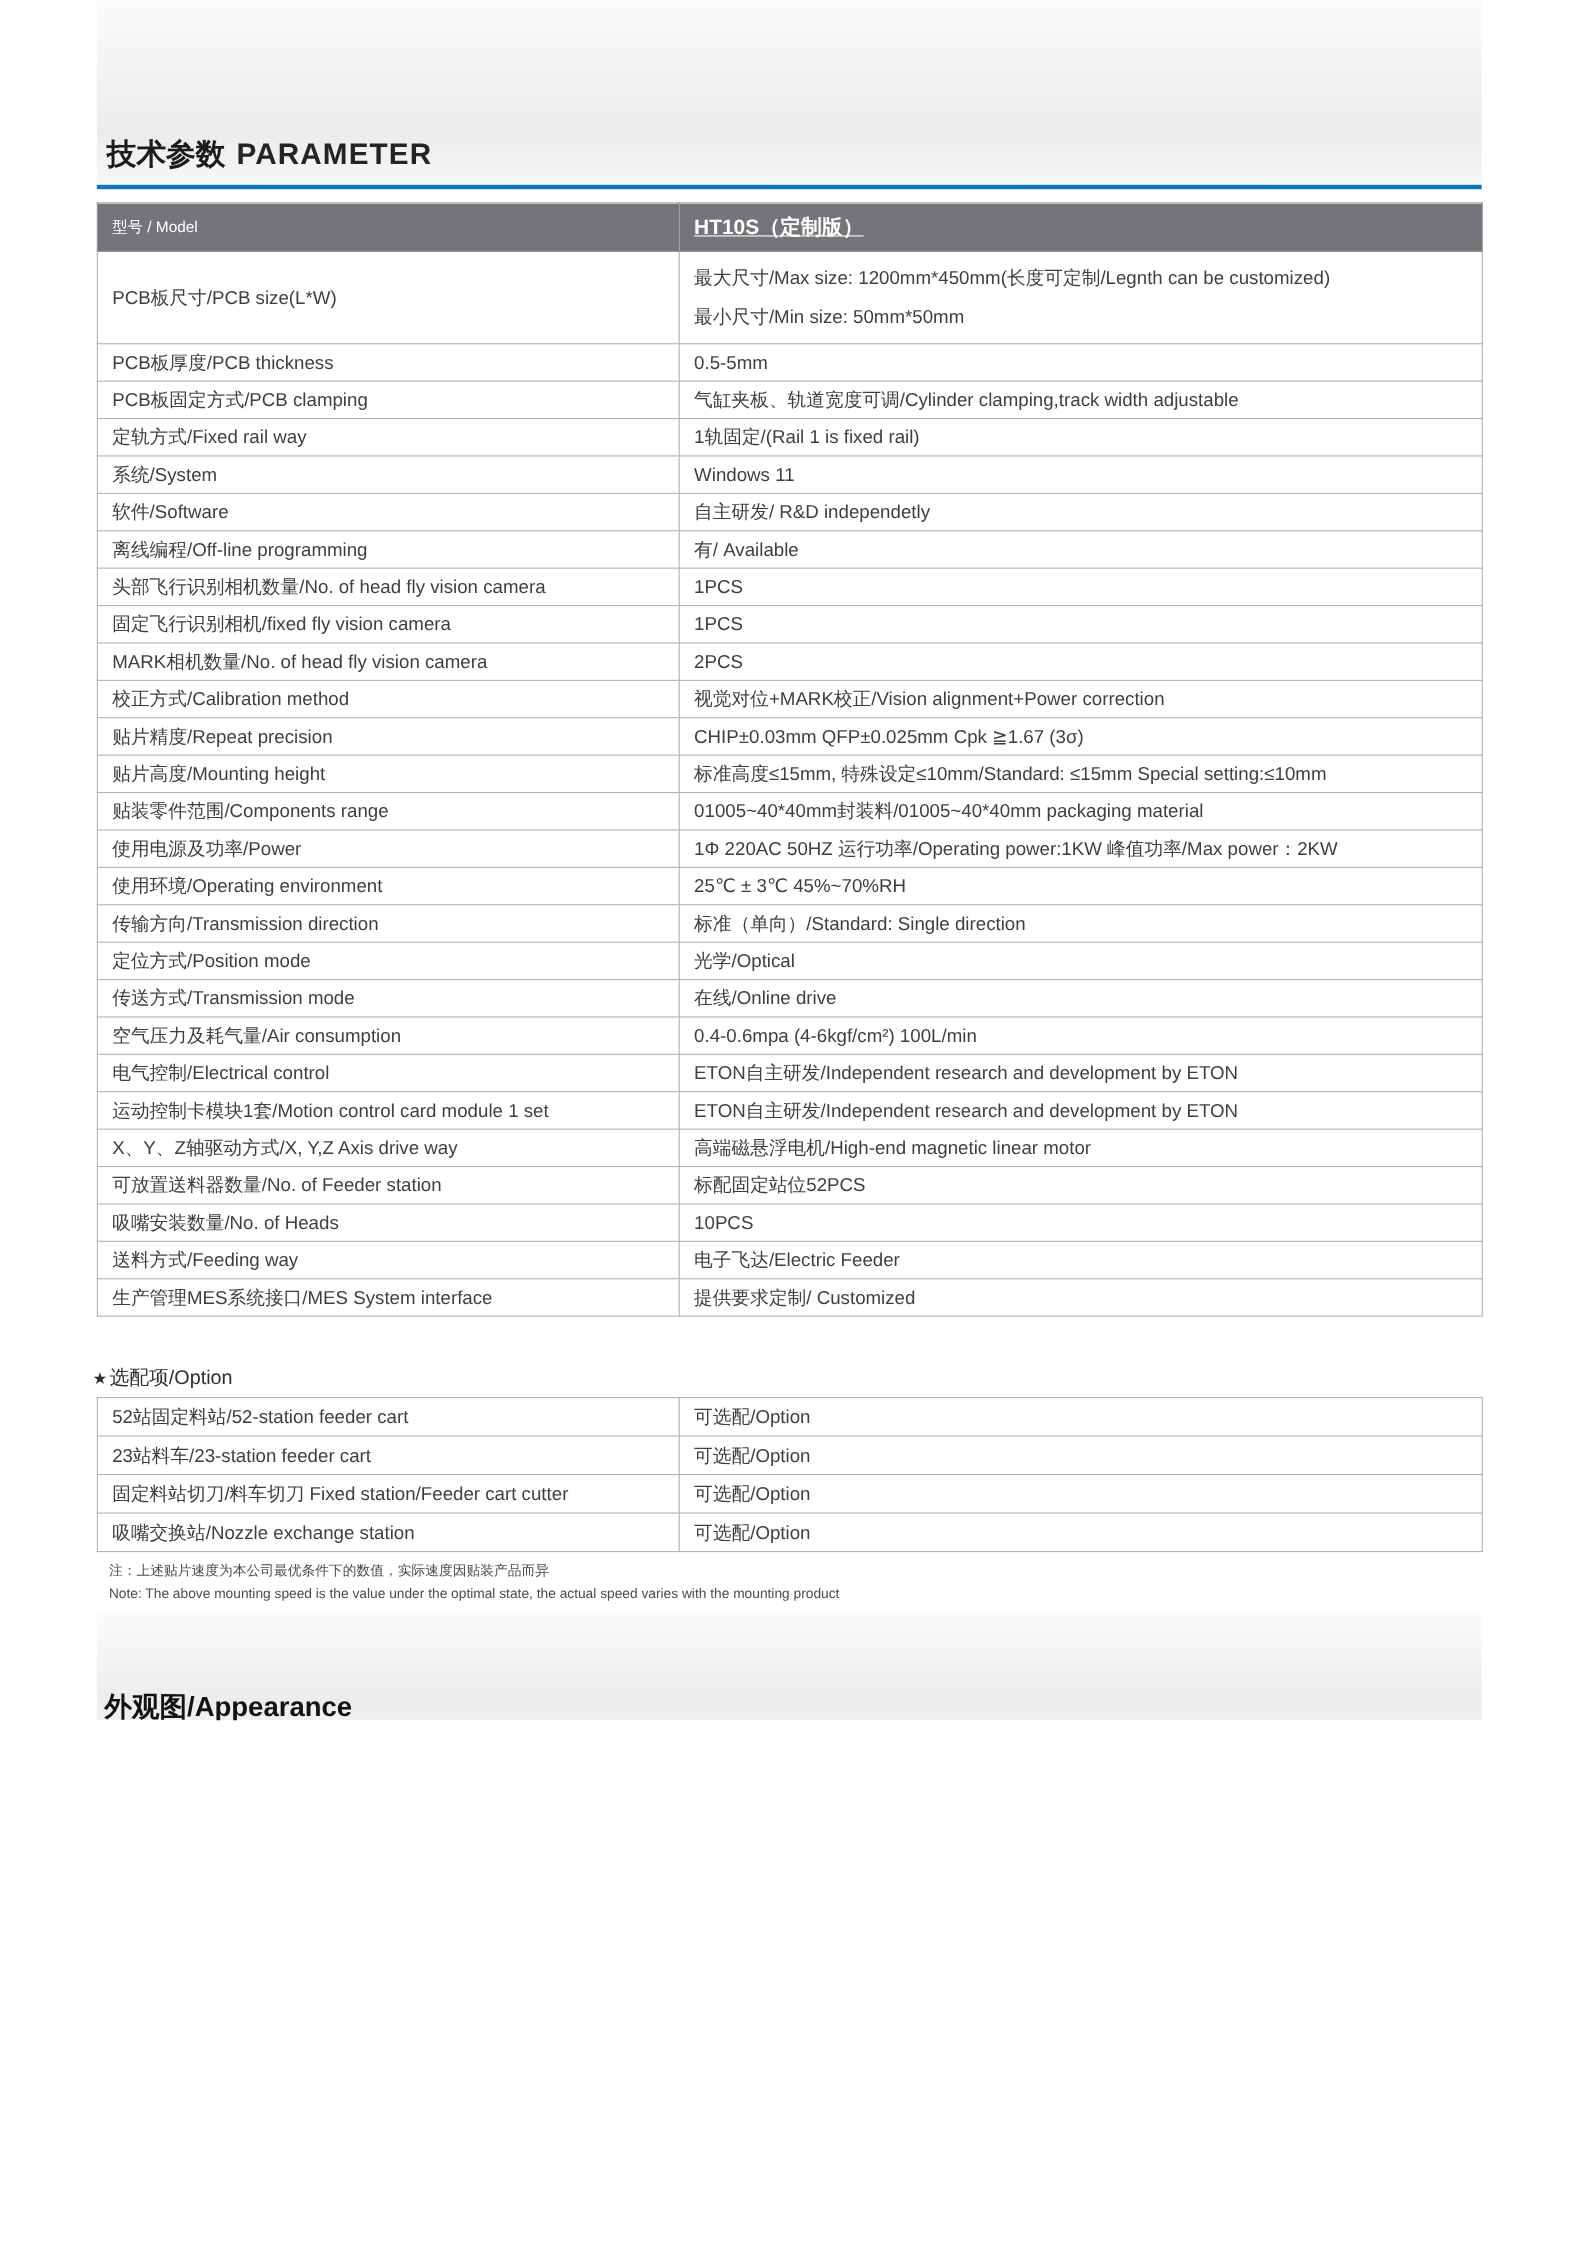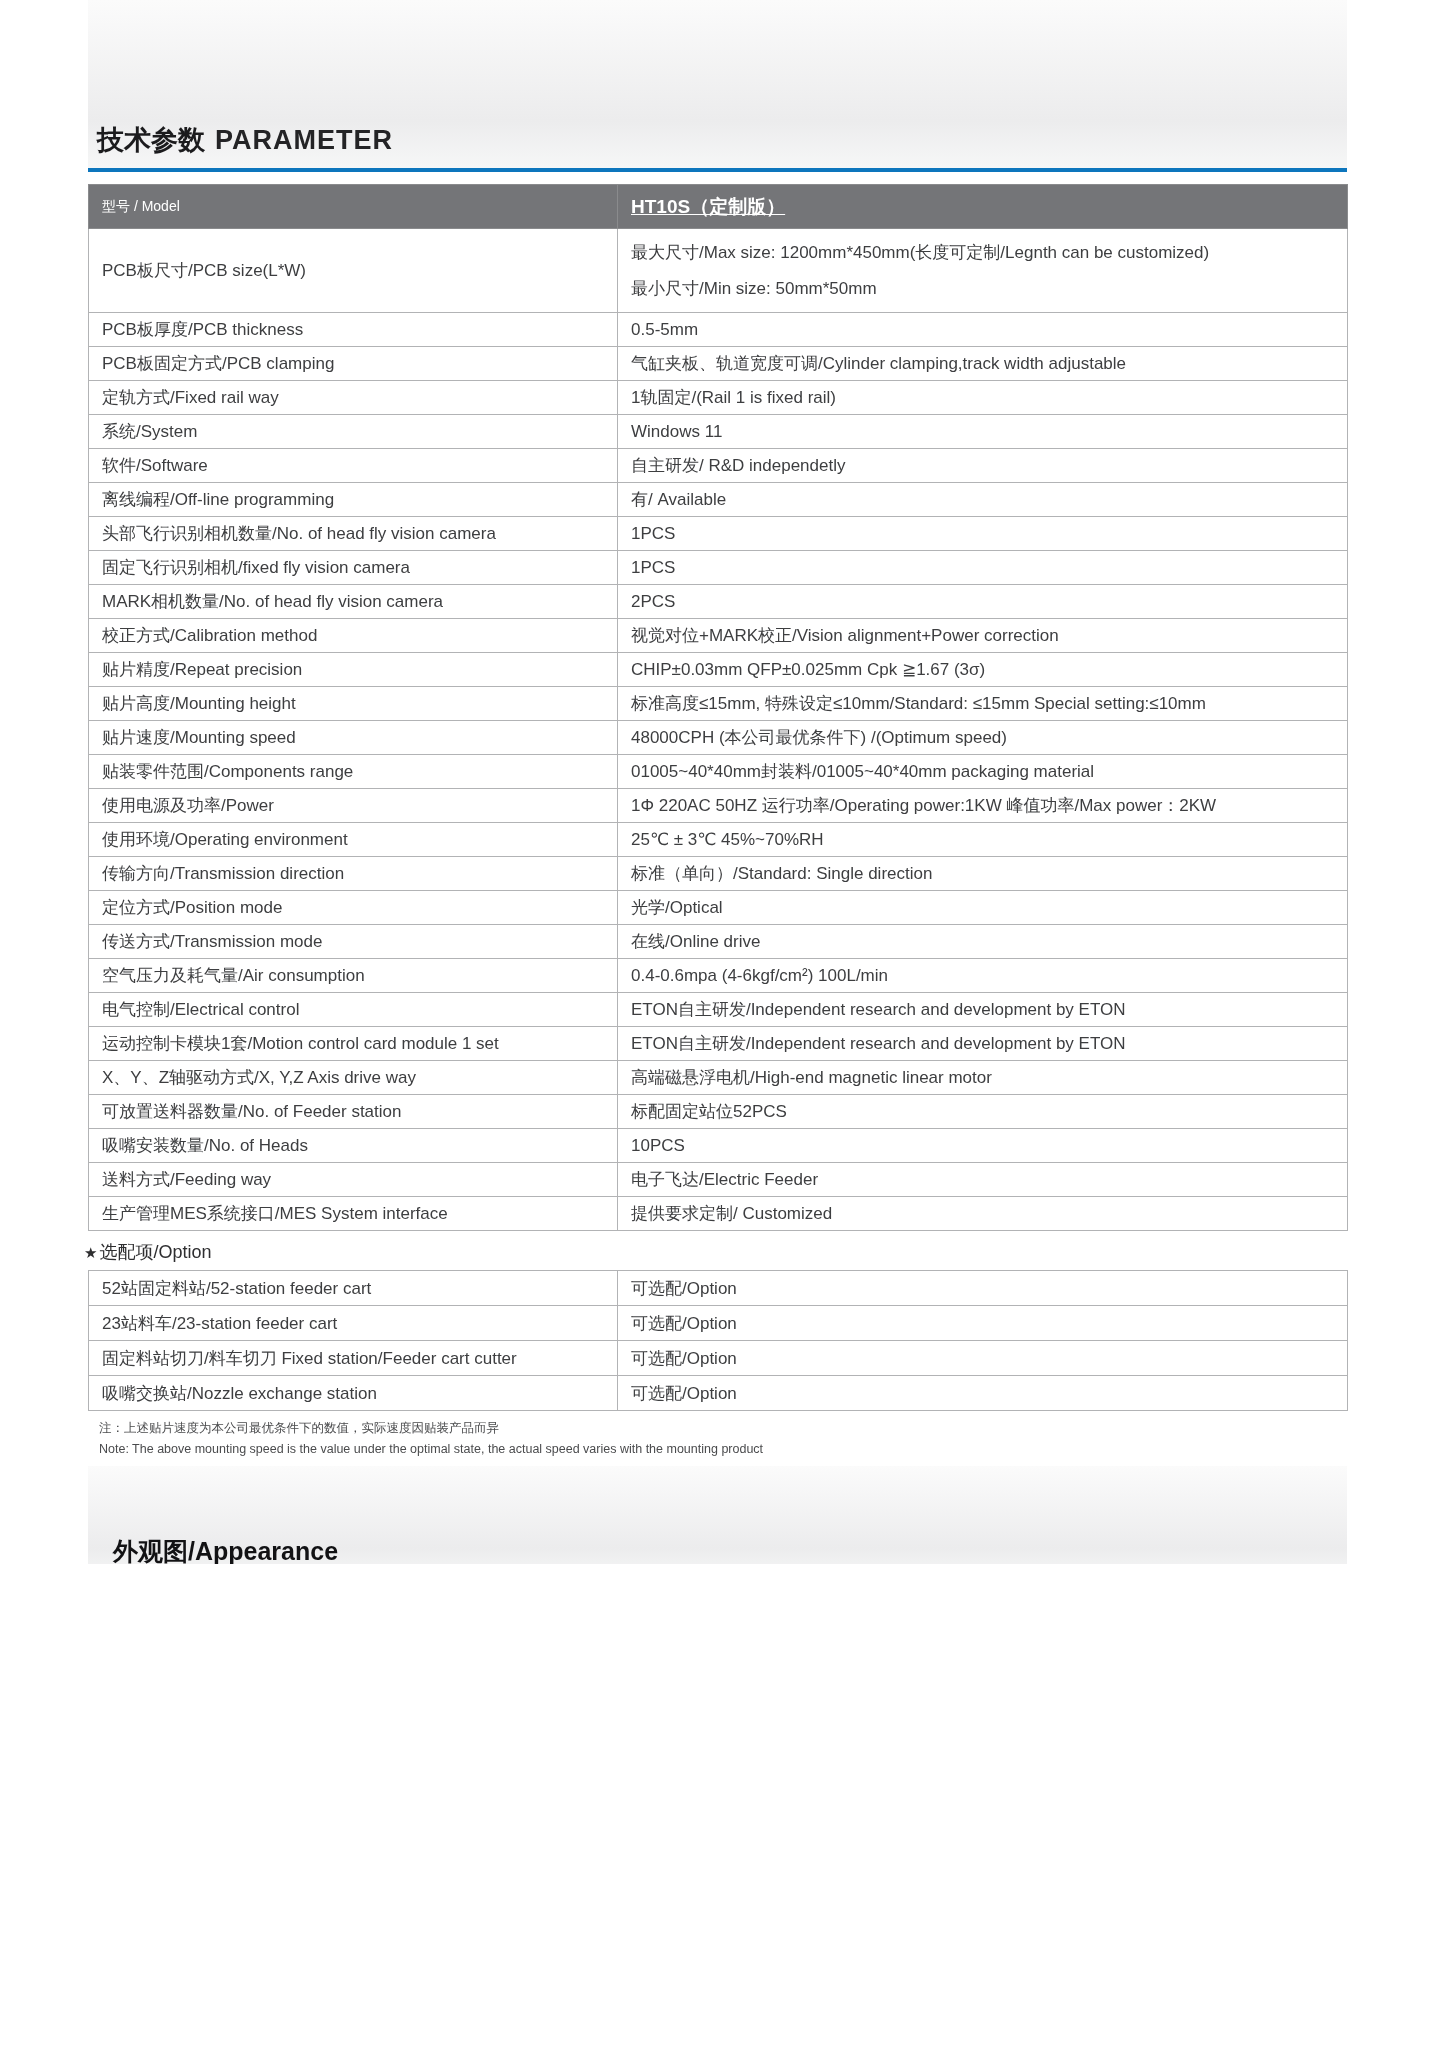--- a/index.html
+++ b/index.html
@@ -6,21 +6,21 @@
   .page{position:relative;width:1448px;height:1564px;background:#ffffff;overflow:hidden;
         font-family:"Liberation Sans","DejaVu Sans",sans-serif;color:#3d3e40;}
   
   .band{position:absolute;left:88px;width:1259px;
         background:linear-gradient(180deg,#fbfbfb 0%,#ececed 72%,#f6f7f7 100%);
         border-bottom:4px solid #0d76bd;}
   .band.top{top:0;height:168px;}
   .band.appearance{top:1466px;height:114px;}
   .page-title{position:absolute;left:9px;bottom:10px;font-size:27px;font-weight:bold;color:#1b1b1d;white-space:nowrap;}
   .page-title .en{letter-spacing:1px;margin-left:10px;font-weight:600;color:#242426;}
-  .appearance-title{position:absolute;left:25px;bottom:12px;font-size:25px;font-weight:bold;color:#121214;}
+  .appearance-title{position:absolute;left:7px;bottom:12px;font-size:25px;font-weight:bold;color:#121214;}
 
   
   table.spec{position:absolute;left:88px;border-collapse:collapse;table-layout:fixed;width:1259px;
              background:#fff;border:1px solid #97989a;}
   table.spec td{border:1px solid #b2b3b5;padding:0 6px 0 13px;font-size:17px;color:#3d3e40;
                 vertical-align:middle;overflow:hidden;white-space:nowrap;}
   table.param{top:184px;}
   table.param tr{height:34px;}
   table.param tr.head{height:44px;}
   tr.head td{background:#747578;color:#ffffff;border-color:#8a8b8d;}
@@ -143,26 +143,20 @@
         <tr>
           <td class="c-label">贴片精度/Repeat precision</td>
           <td class="c-value">
             <div class="vline">CHIP±0.03mm  QFP±0.025mm   Cpk ≧1.67 (3σ)</div>
           </td>
         </tr>
         <tr>
           <td class="c-label">贴片高度/Mounting height</td>
           <td class="c-value">
             <div class="vline">标准高度≤15mm, 特殊设定≤10mm/Standard: ≤15mm Special setting:≤10mm</div>
-          </td>
-        </tr>
-        <tr>
-          <td class="c-label">贴片速度/Mounting speed</td>
-          <td class="c-value">
-            <div class="vline">48000CPH (本公司最优条件下) /(Optimum speed)</div>
           </td>
         </tr>
         <tr>
           <td class="c-label">贴装零件范围/Components range</td>
           <td class="c-value">
             <div class="vline">01005~40*40mm封装料/01005~40*40mm packaging material</div>
           </td>
         </tr>
         <tr>
           <td class="c-label">使用电源及功率/Power</td>

